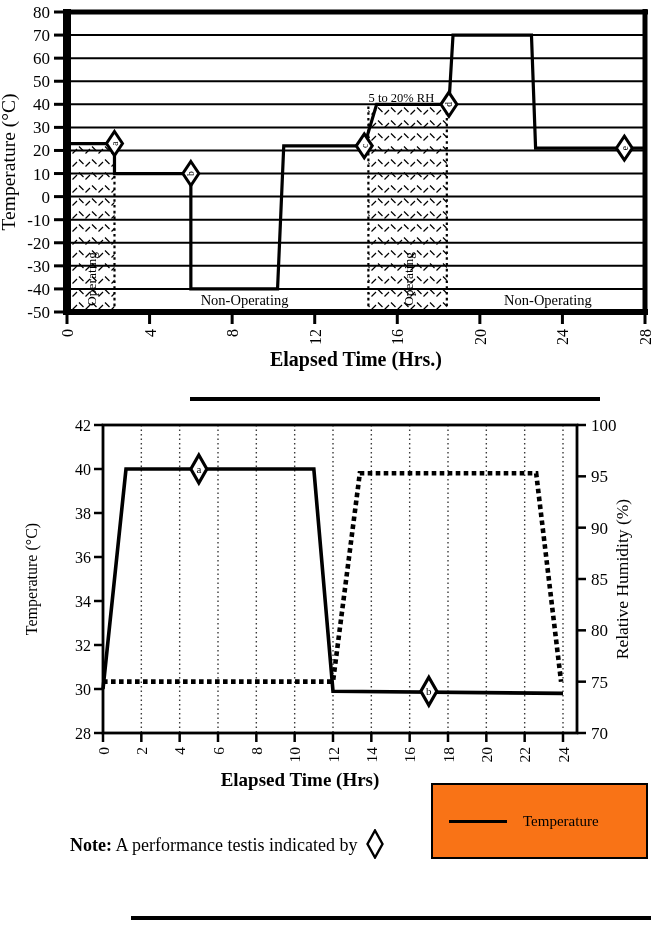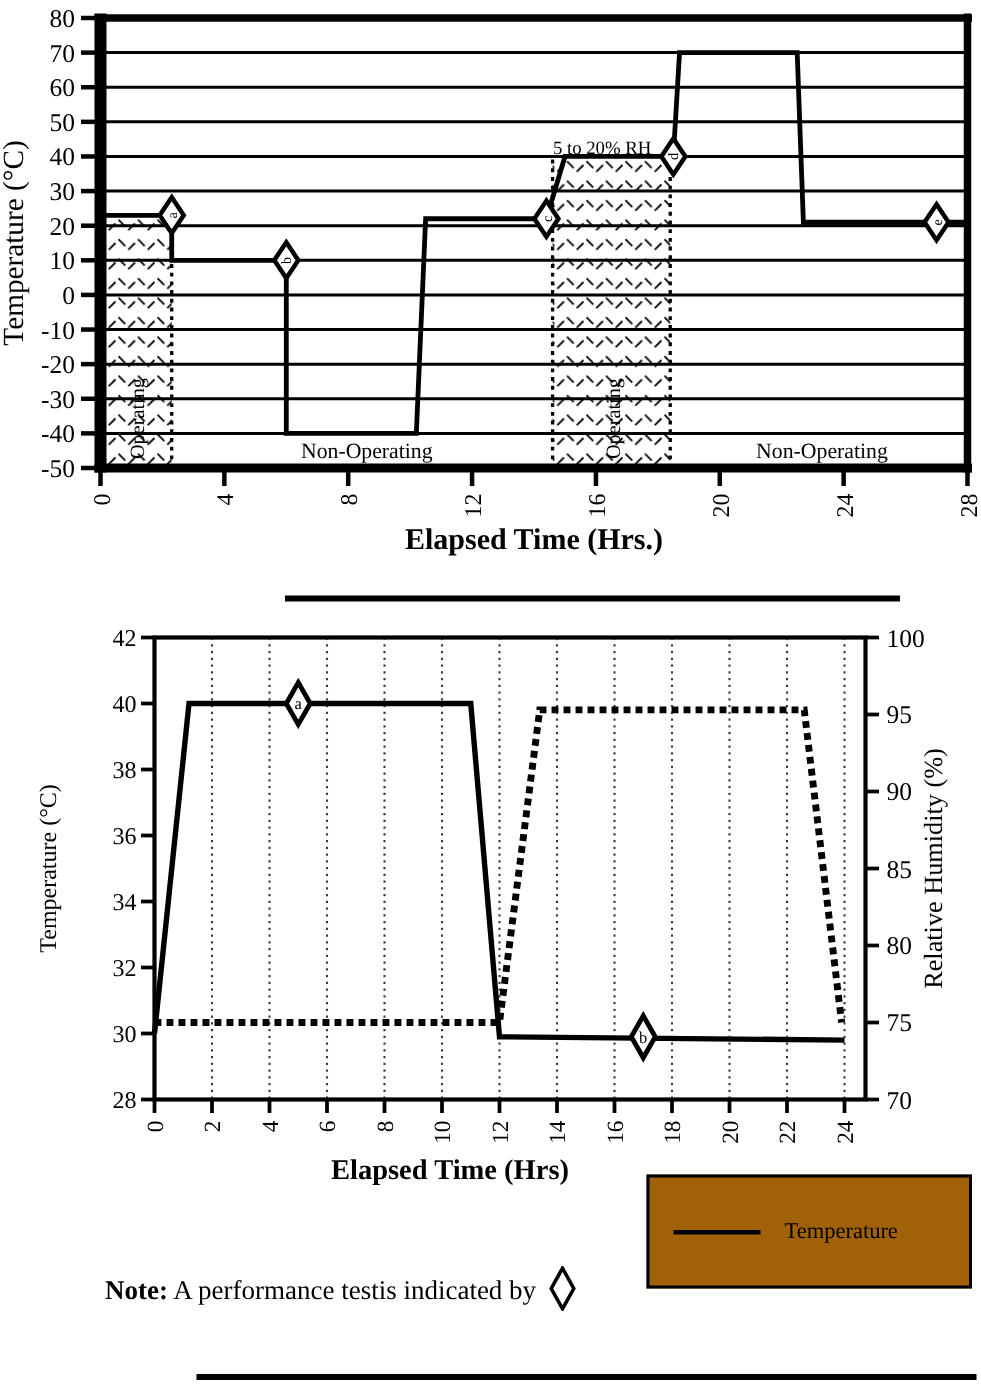--- a/index.html
+++ b/index.html
@@ -6,28 +6,28 @@
   .page{position:relative;width:654px;height:931px;background:#fff;overflow:hidden;
         font-family:"Liberation Serif","DejaVu Serif",serif;color:#000;}
   svg{position:absolute;left:0;display:block;}
   svg text{font-family:"Liberation Serif","DejaVu Serif",serif;fill:#000;}
   #chart1{top:0;}
   #chart2{top:418px;}
   .divider{position:absolute;background:#000;}
   .divider-top{top:397px;left:190px;width:410px;height:4px;}
   .divider-bottom{top:916px;left:131px;width:520px;height:4px;}
   .legend{position:absolute;top:783px;left:431px;width:217px;height:76px;
-          border:2.5px solid #000;background:#a16207;box-sizing:border-box;
+          border:2.5px solid #000;background:#f97316;box-sizing:border-box;
           display:flex;flex-direction:column;justify-content:space-evenly;padding:4px 0;}
   .legend-row{display:flex;align-items:center;gap:16px;padding-left:16px;}
   .legend-swatch{width:58px;flex:0 0 58px;}
   .legend-swatch.solid{height:3px;background:#000;}
   .legend-swatch.dotted{height:5px;background:repeating-linear-gradient(90deg,#000 0 5px,transparent 5px 9px);}
   .legend-label{font-size:15px;}
-  .note{position:absolute;top:829px;left:70px;font-size:18px;white-space:nowrap;margin-top:15px;}
+  .note{position:absolute;top:829px;left:70px;font-size:18px;white-space:nowrap;}
   .note b{font-weight:bold;}
   .note svg.diamond{position:static;display:inline;vertical-align:-8px;margin-left:4px;}
 </style>
 </head>
 <body>
 
 <div class="page">
 
   <svg id="chart1" width="654" height="378" viewBox="0 0 654 378">
       <defs>

